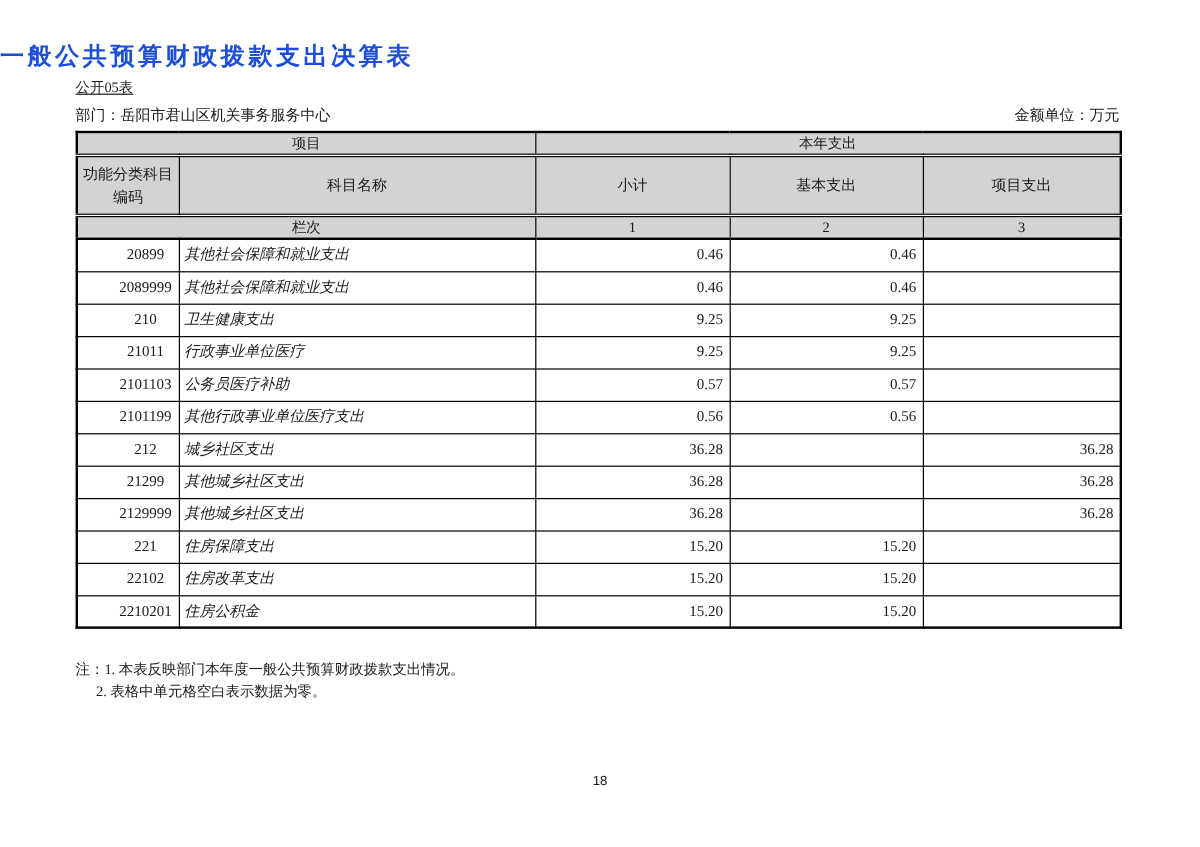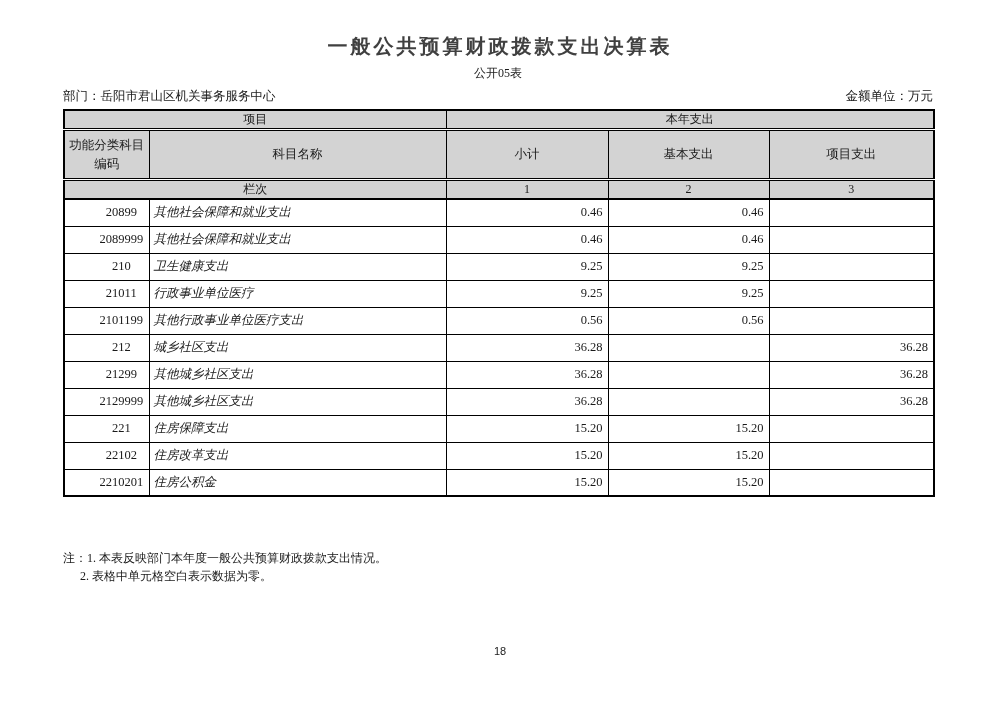--- a/index.html
+++ b/index.html
@@ -5,27 +5,27 @@
   * { margin: 0; padding: 0; box-sizing: border-box; }
   html, body { background: #ffffff; }
   body {
     width: 1000px; height: 706px;
     position: relative;
     font-family: "Liberation Serif", "DejaVu Serif", serif;
     color: #1a1a1a;
   }
   .page-title {
     position: absolute; top: 33px; left: 0; width: 1000px;
-    text-align: center;
+    text-align: left;
     font-size: 20px; font-weight: bold; letter-spacing: 3px;
-    color: #404040;
+    color: #1d4ed8;
   }
   .sheet-label {
     position: absolute; top: 65px; left: 63px; width: 870px;
-    text-align: center; font-size: 12px;
+    text-align: left; font-size: 12px; text-decoration: underline;
   }
   .meta-row {
     position: absolute; top: 88px; left: 63px; width: 870px;
     display: flex; justify-content: space-between;
     font-size: 12.5px;
   }
   table.budget {
     position: absolute; top: 109px; left: 63px;
     width: 870px; table-layout: fixed;
     border-collapse: collapse;
@@ -118,20 +118,27 @@
         <td class="cell-num">&nbsp;</td>
       </tr>
       <tr class="data-row">
         <td class="cell-code">21011</td>
         <td class="cell-name">行政事业单位医疗</td>
         <td class="cell-num">9.25</td>
         <td class="cell-num">9.25</td>
         <td class="cell-num">&nbsp;</td>
       </tr>
       <tr class="data-row">
+        <td class="cell-code">2101103</td>
+        <td class="cell-name">公务员医疗补助</td>
+        <td class="cell-num">0.57</td>
+        <td class="cell-num">0.57</td>
+        <td class="cell-num">&nbsp;</td>
+      </tr>
+      <tr class="data-row">
         <td class="cell-code">2101199</td>
         <td class="cell-name">其他行政事业单位医疗支出</td>
         <td class="cell-num">0.56</td>
         <td class="cell-num">0.56</td>
         <td class="cell-num">&nbsp;</td>
       </tr>
       <tr class="data-row">
         <td class="cell-code">212</td>
         <td class="cell-name">城乡社区支出</td>
         <td class="cell-num">36.28</td>

